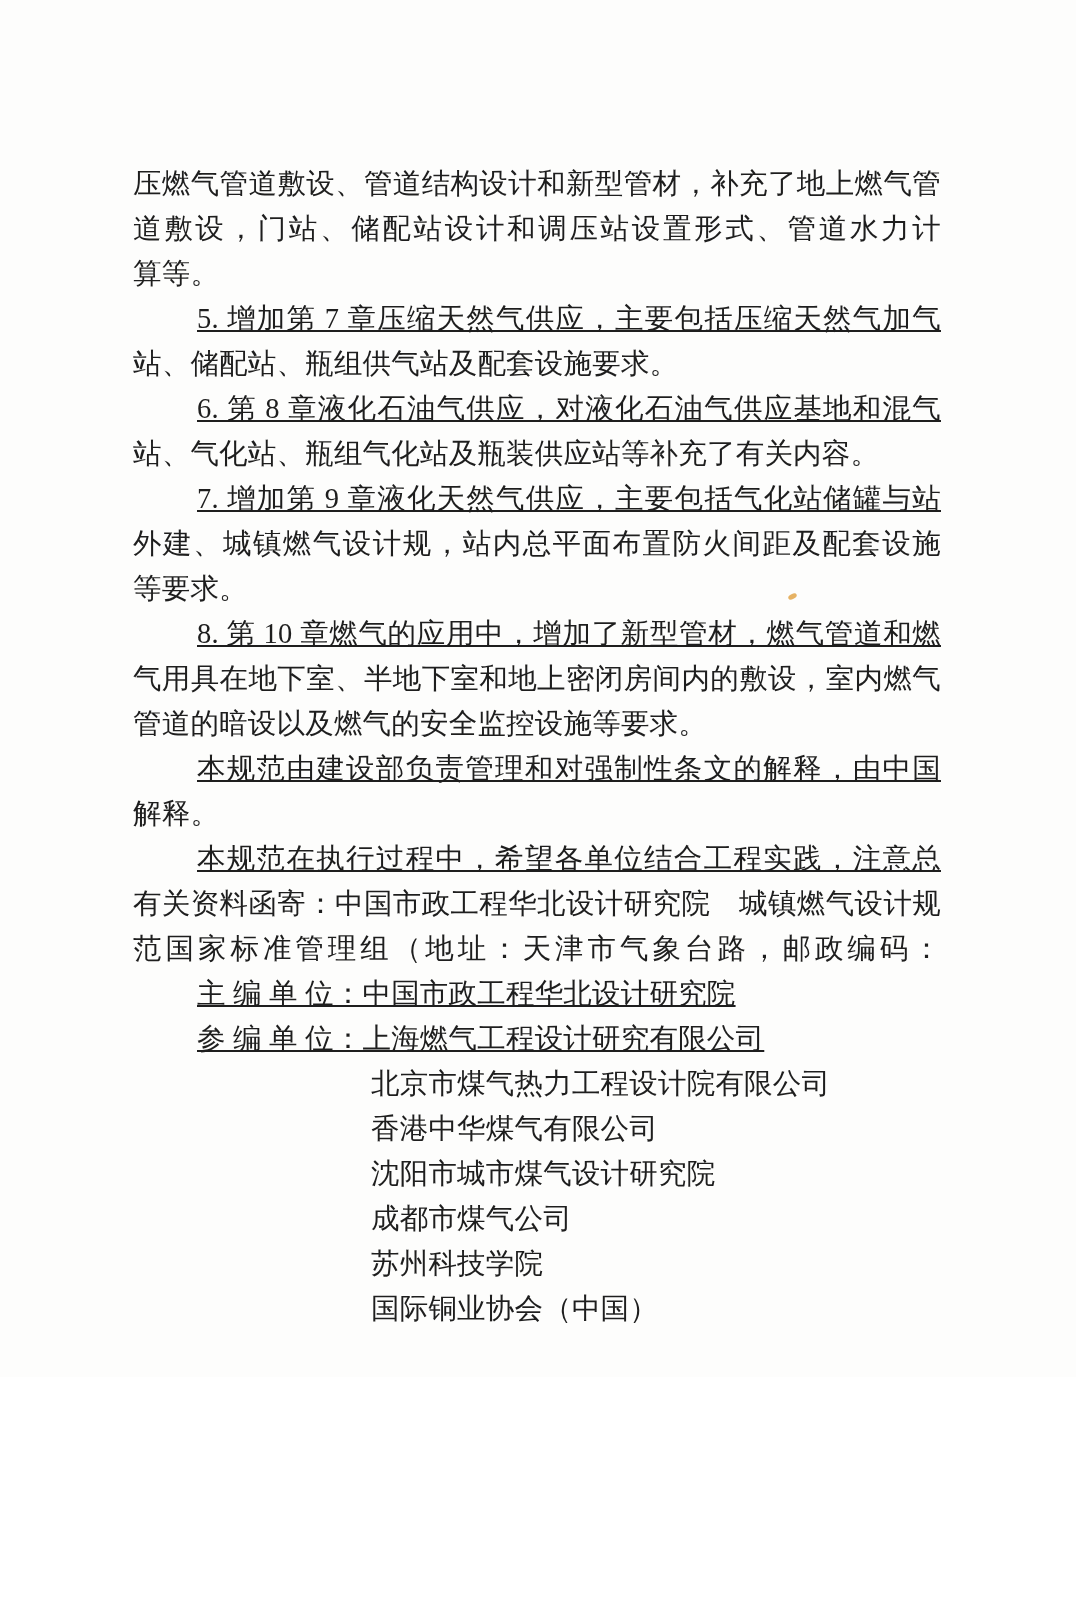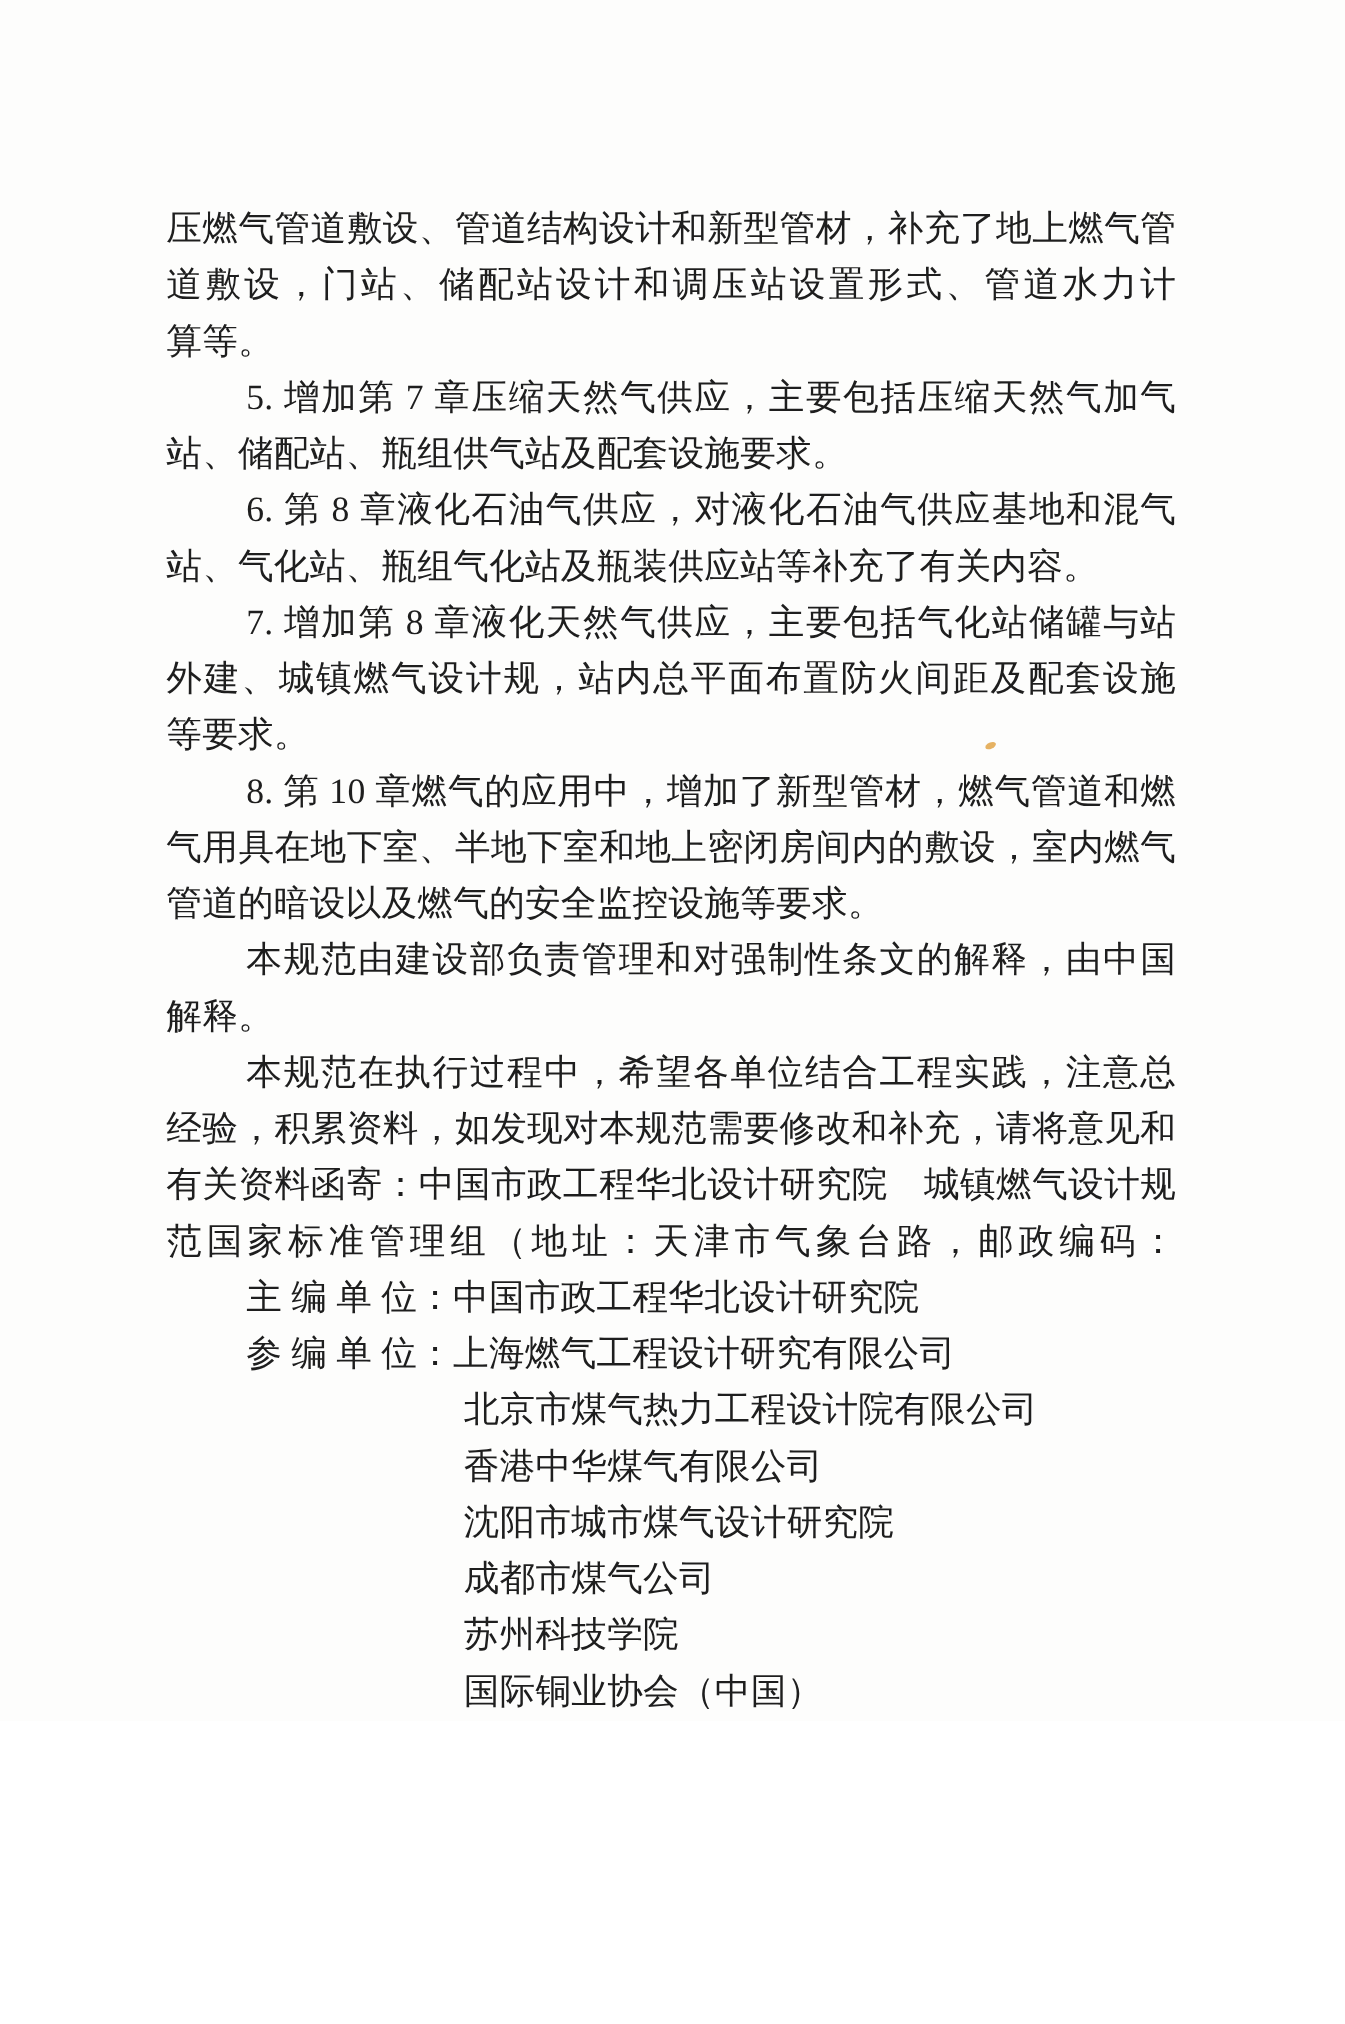--- a/index.html
+++ b/index.html
@@ -29,21 +29,21 @@
     letter-spacing: 0.2px;
     overflow: hidden;
     white-space: nowrap;
   }
   .line.full {
     white-space: normal;
     text-align: justify;
     text-align-last: justify;
     height: 45px;
   }
-  .line.para { padding-left: 64px; }
+  .line.para { padding-left: 64px; text-decoration: underline; }
   .line.deep { padding-left: 238px; }
   .pagenum {
     position: absolute;
     left: 903px;
     top: 1498px;
     font-size: 35px;
     color: #2a2a2a;
     font-family: "Liberation Serif", serif;
   }
   .watermark {
@@ -82,30 +82,29 @@
 <div class="page">
 
   <div class="textblock">
       <div class="line flush full">压燃气管道敷设、管道结构设计和新型管材，补充了地上燃气管</div>
       <div class="line flush full">道敷设，门站、储配站设计和调压站设置形式、管道水力计</div>
       <div class="line flush">算等。</div>
       <div class="line para full">5. 增加第 7 章压缩天然气供应，主要包括压缩天然气加气</div>
       <div class="line flush">站、储配站、瓶组供气站及配套设施要求。</div>
       <div class="line para full">6. 第 8 章液化石油气供应，对液化石油气供应基地和混气</div>
       <div class="line flush">站、气化站、瓶组气化站及瓶装供应站等补充了有关内容。</div>
-      <div class="line para full">7. 增加第 8 章液化天然气供应，主要包括气化站储罐与站</div>
+      <div class="line para full">7. 增加第 9 章液化天然气供应，主要包括气化站储罐与站</div>
       <div class="line flush full">外建、城镇燃气设计规，站内总平面布置防火间距及配套设施</div>
       <div class="line flush">等要求。</div>
       <div class="line para full">8. 第 10 章燃气的应用中，增加了新型管材，燃气管道和燃</div>
       <div class="line flush full">气用具在地下室、半地下室和地上密闭房间内的敷设，室内燃气</div>
       <div class="line flush">管道的暗设以及燃气的安全监控设施等要求。</div>
       <div class="line para full">本规范由建设部负责管理和对强制性条文的解释，由中国市</div>
       <div class="line flush">解释。</div>
       <div class="line para full">本规范在执行过程中，希望各单位结合工程实践，注意总结</div>
-      <div class="line flush full">经验，积累资料，如发现对本规范需要修改和补充，请将意见和</div>
       <div class="line flush full">有关资料函寄：中国市政工程华北设计研究院　城镇燃气设计规</div>
       <div class="line flush full">范国家标准管理组（地址：天津市气象台路，邮政编码：</div>
       <div class="line para">主 编 单 位：中国市政工程华北设计研究院</div>
       <div class="line para">参 编 单 位：上海燃气工程设计研究有限公司</div>
       <div class="line deep">北京市煤气热力工程设计院有限公司</div>
       <div class="line deep">香港中华煤气有限公司</div>
       <div class="line deep">沈阳市城市煤气设计研究院</div>
       <div class="line deep">成都市煤气公司</div>
       <div class="line deep">苏州科技学院</div>
       <div class="line deep">国际铜业协会（中国）</div>

